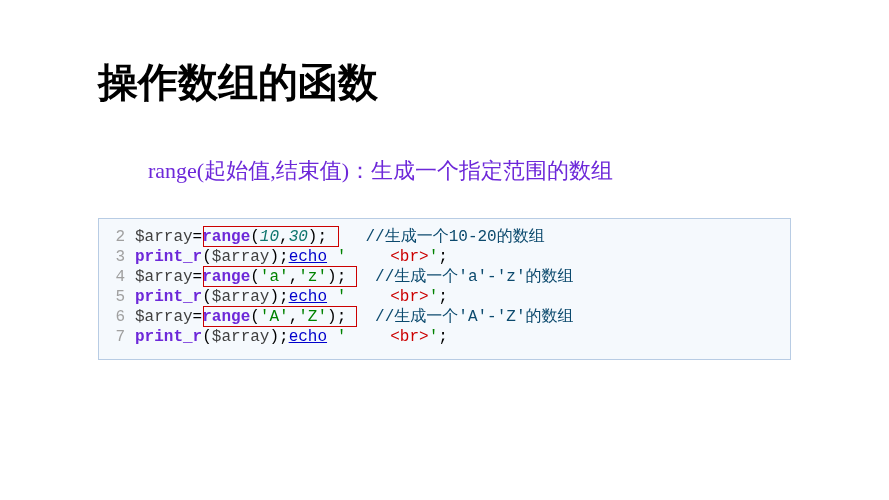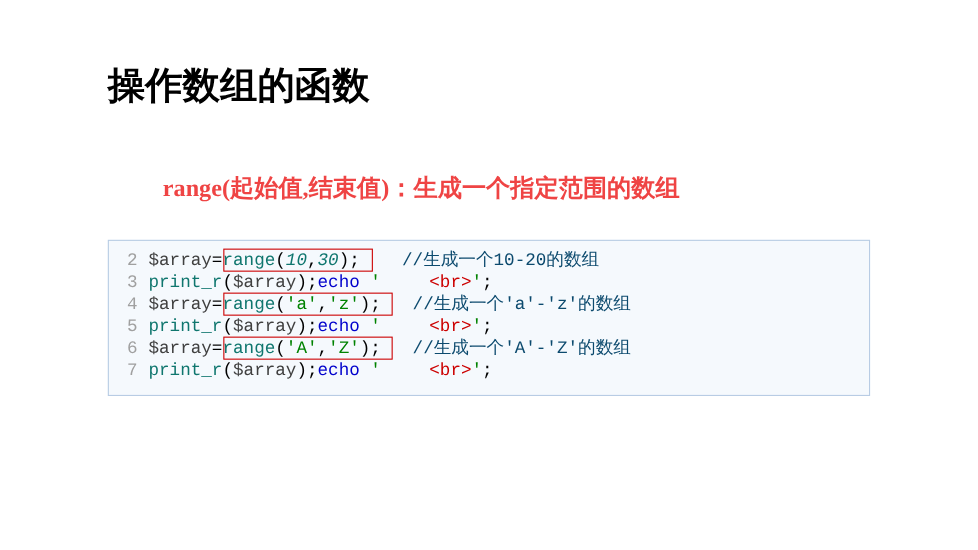--- a/index.html
+++ b/index.html
@@ -7,31 +7,31 @@
       width: 889px;
       height: 500px;
       background: #fff;
       font-family: "Microsoft YaHei", "SimSun", sans-serif;
       position: relative;
     }
     .heading {
       position: absolute;
       top: 55px;
       left: 98px;
-      font-size: 34px;
+      font-size: 40px;
       font-weight: bold;
       color: #000;
     }
     .subheading {
       position: absolute;
       top: 156px;
       left: 148px;
       font-size: 22px;
-      font-weight: bold;
-      color: #ef4444;
+      font-weight: normal;
+      color: #6d28d9;
     }
     .subheading .fn { font-family: "Times New Roman", serif; }
     .code-box {
       position: absolute;
       top: 218px;
       left: 98px;
       width: 693px;
       border: 1px solid #b8cce4;
       background: #f5f9fd;
       padding: 8px 0 12px 0;
@@ -50,24 +50,24 @@
       text-align: right;
       color: #a0a0a0;
       padding-right: 10px;
       flex-shrink: 0;
     }
     .code-content {
       position: relative;
       flex: 1;
     }
     .var { color: #404040; }
-    .fn-name { color: #0f766e; }
+    .fn-name { color: #6d28d9; font-weight: bold; }
     .num { color: #0f766e; font-style: italic; }
     .str { color: #008200; }
-    .kw { color: #0000cc; }
+    .kw { color: #0000cc; text-decoration: underline; }
     .comment { color: #0c4a6e; }
     .plain { color: #000; }
     .tag { color: #cc0000; margin-left: 44px; }
     .box-highlight {
       position: absolute;
       border: 1px solid #cc0000;
       pointer-events: none;
     }
     .hl1 { top: 7px; left: 104px; width: 136px; height: 21px; }
     .hl2 { top: 47px; left: 104px; width: 154px; height: 21px; }

